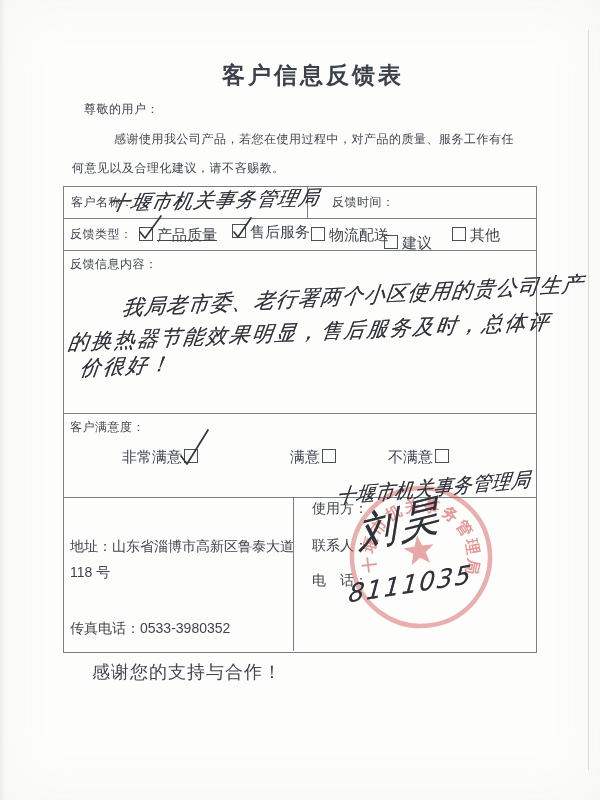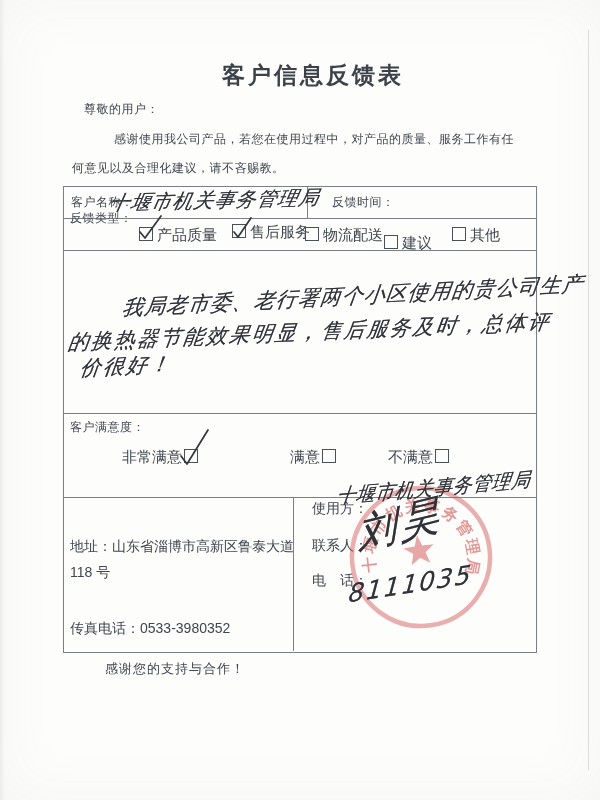--- a/index.html
+++ b/index.html
@@ -36,21 +36,21 @@
   .hw-name{left:110px;top:190px;font-size:20px;letter-spacing:1px;transform:rotate(-1.5deg) skewX(-13deg);}
   .hw-c1{left:122px;top:286px;font-size:21px;letter-spacing:1px;transform:rotate(-3deg) skewX(-10deg);}
   .hw-c2{left:68px;top:322px;font-size:21px;letter-spacing:2px;transform:rotate(-2.5deg) skewX(-10deg);}
   .hw-c3{left:80px;top:356px;font-size:21px;letter-spacing:2px;transform:rotate(-3deg) skewX(-10deg);}
   .hw-user{left:338px;top:486px;font-size:20px;letter-spacing:0.5px;transform:rotate(-5deg) skewX(-12deg) scaleX(0.95);transform-origin:left top;}
   .hw-sign{left:356px;top:514px;font-size:40px;letter-spacing:4px;transform:rotate(-14deg) skewX(-10deg);transform-origin:left top;}
   .hw-phone{left:350px;top:581px;font-size:25px;letter-spacing:2px;transform:rotate(-9deg) skewX(-14deg);transform-origin:left top;}
   .chk{position:absolute;z-index:6;}
   .chk polyline{fill:none;stroke:#33353d;stroke-width:1.7;stroke-linecap:round;stroke-linejoin:round;}
   .stamp{position:absolute;left:345px;top:480px;z-index:3;opacity:0.85;}
-  .closing{position:absolute;left:105px;top:660px;font-size:13px;color:#40454e;letter-spacing:1px;}
+  .closing{position:absolute;left:92px;top:660px;font-size:18px;color:#40454e;letter-spacing:1px;}
 </style>
 </head>
 <body>
 
 <div class="paper">
   <div class="edge-left"></div>
   <div class="edge-right"></div>
 
   <div class="title">客户信息反馈表</div>
   <div class="txt" style="left:84px;top:101px;">尊敬的用户：</div>
@@ -63,43 +63,44 @@
     <div class="hline" style="top:226px;"></div>
     <div class="hline" style="top:310px;"></div>
     <div class="vline" style="left:243px;height:31px;"></div>
     <div class="vline" style="left:229px;top:310px;height:154px;"></div>
   </div>
 
   <div class="txt" style="left:71px;top:194px;">客户名称：</div>
   <div class="hand hw-name">十堰市机关事务管理局</div>
   <div class="txt" style="left:313px;top:194px;padding-left:19px;">反馈时间：</div>
 
-  <div class="txt" style="left:70px;top:210px;">反馈类型：</div>
-  <span class="opt" style="left:139px;top:225px;">
+  <div class="txt" style="left:70px;top:226px;">反馈类型：</div>
+  <span class="opt" style="left:139px;top:225px;text-decoration:underline;">
     <span class="cb"></span><span class="lbl">产品质量</span>
   </span>
   <span class="opt" style="left:232px;top:222px;">
     <span class="cb"></span><span class="lbl">售后服务</span>
   </span>
-  <span class="opt" style="left:305px;top:225px;">
+  <span class="opt" style="left:305px;top:225px;padding-left:6px;">
     <span class="cb"></span><span class="lbl">物流配送</span>
   </span>
   <span class="opt" style="left:384px;top:225px;margin-top:8px;">
     <span class="cb"></span><span class="lbl">建议</span>
   </span>
   <span class="opt" style="left:452px;top:225px;">
     <span class="cb"></span><span class="lbl">其他</span>
   </span>
   <svg class="chk" style="left:136px;top:212px;" width="28" height="28" viewBox="0 0 28 28">
     <polyline points="4,20 9,26 25,4"></polyline>
   </svg>
   <svg class="chk" style="left:230px;top:212px;" width="24" height="28" viewBox="0 0 24 28">
     <polyline points="4,20 8,25 21,6"></polyline>
   </svg>
 
+  <div class="txt" style="left:70px;top:256px;">反馈信息内容：</div>
   <div class="hand hw-c1">我局老市委、老行署两个小区使用的贵公司生产</div>
   <div class="hand hw-c2">的换热器节能效果明显，售后服务及时，总体评</div>
   <div class="hand hw-c3">价很好！</div>
 
   <div class="txt" style="left:70px;top:419px;">客户满意度：</div>
   <span class="opt s-opt" style="left:122px;top:447px;">
     <span class="lbl">非常满意</span><span class="cb"></span>
   </span>
   <span class="opt s-opt" style="left:290px;top:447px;">
     <span class="lbl">满意</span><span class="cb"></span>

